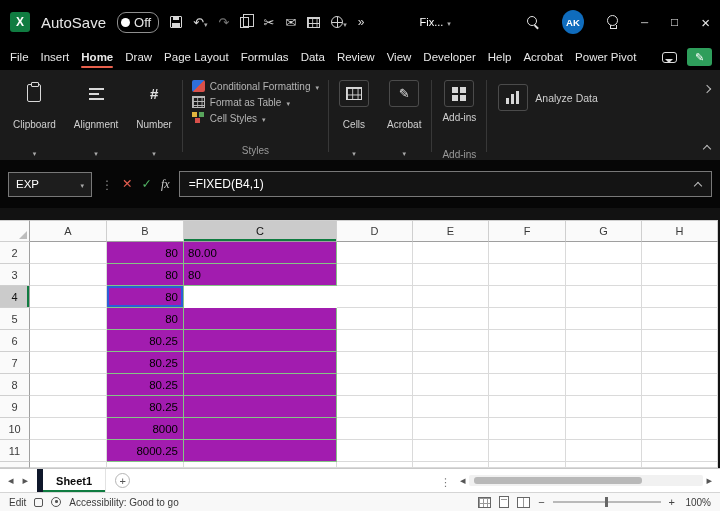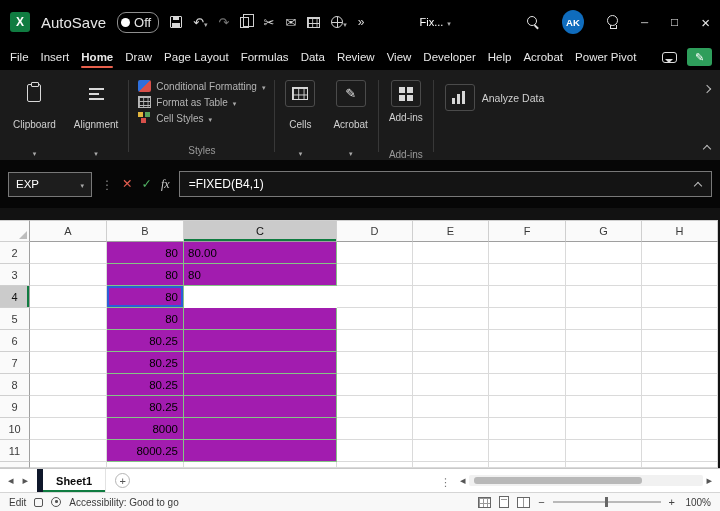--- a/index.html
+++ b/index.html
@@ -236,20 +236,25 @@
       <span class="rlabel">Clipboard</span>
       <span class="cdd"></span>
     </div>
     <div class="rgroup">
       <span class="ric">
           <span class="align-ic"></span>
         </span>
       <span class="rlabel">Alignment</span>
       <span class="cdd"></span>
     </div>
+    <div class="rgroup">
+      <span class="ric num-ic"></span>
+      <span class="rlabel">Number</span>
+      <span class="cdd"></span>
+    </div>
     <div class="vdiv"></div>
 
     <div class="styles-group">
       <div class="styles-items">
         <div class="sitem">
           <span class="sic cf-ic"></span>
           <span>Conditional Formatting</span>
           <span class="cdd"></span>
         </div>
         <div class="sitem">

